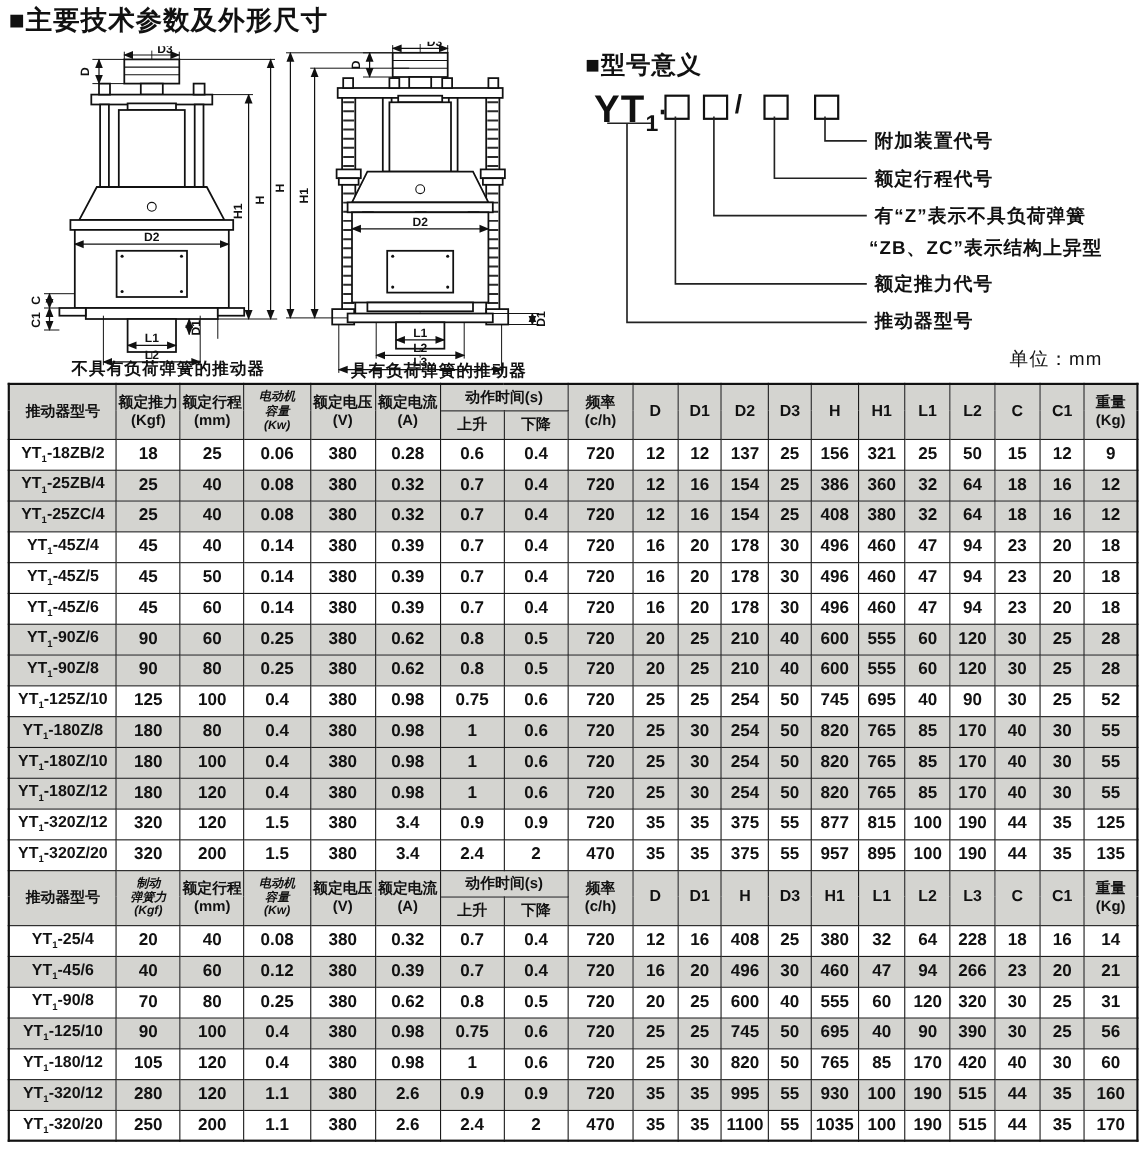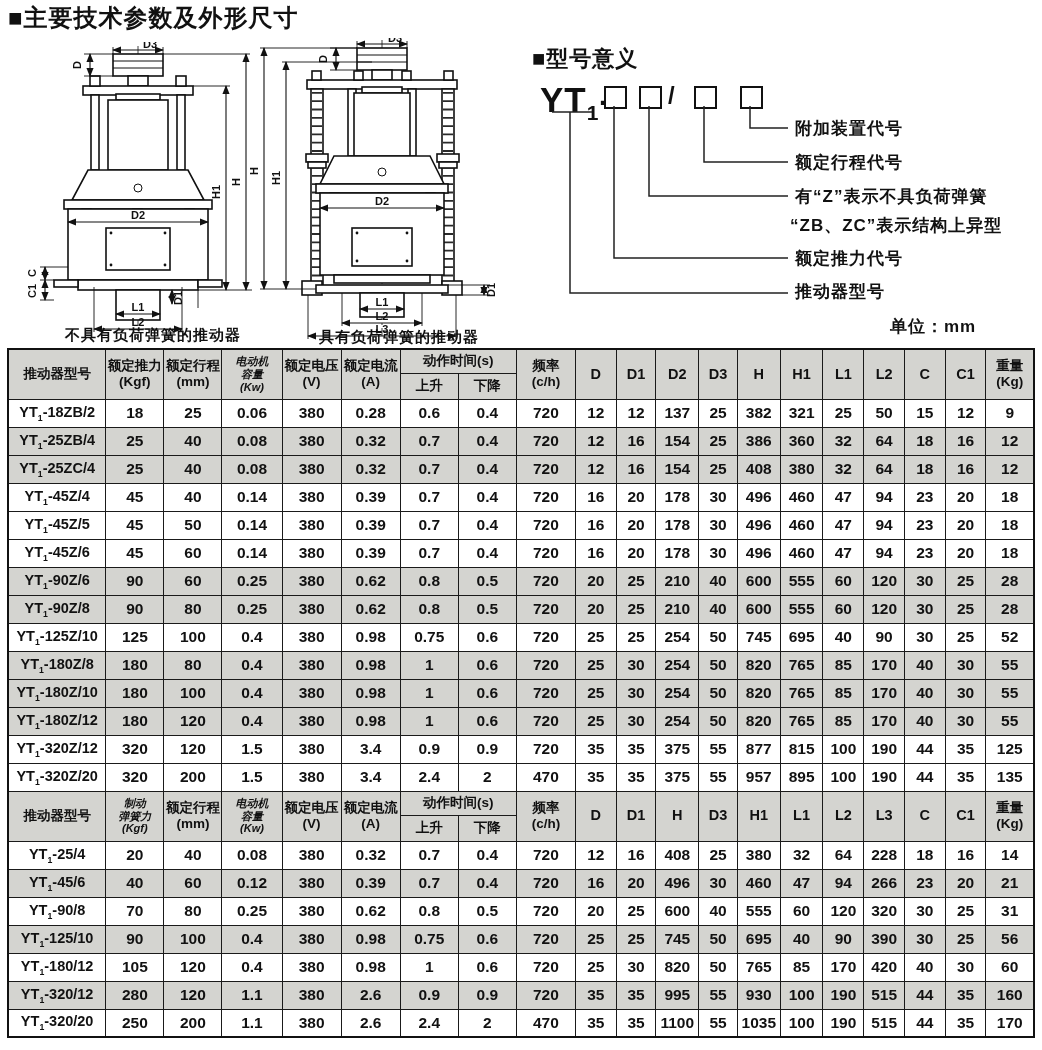--- a/index.html
+++ b/index.html
@@ -21,21 +21,21 @@
   svg .coil{stroke:#2a2a2a;stroke-width:10;stroke-dasharray:1.8 6.5;}
   svg text{font-family:"Liberation Sans","DejaVu Sans",sans-serif;font-size:11px;font-weight:700;fill:#111;}
   
   .mm-title{position:absolute;left:532px;top:44px;font-size:22px;font-weight:900;letter-spacing:1px;margin:0;}
   .code-prefix{position:absolute;left:540px;top:80px;font-size:35px;font-weight:800;letter-spacing:1px;}
   .code-prefix sub{font-size:60%;}
   .code-box{position:absolute;top:86px;width:19px;height:19px;border:2.5px solid #111;background:#fff;}
   .code-slash{position:absolute;left:668px;top:82px;font-size:24px;font-weight:800;}
   .connectors{position:absolute;left:530px;top:78px;}
   .legend-item{position:absolute;font-size:17px;font-weight:600;letter-spacing:1px;white-space:nowrap;}
-  .unit-label{position:absolute;left:890px;top:315px;width:140px;text-align:left;font-size:17px;font-weight:700;letter-spacing:1px;}
+  .unit-label{position:absolute;left:890px;top:315px;width:140px;text-align:center;font-size:17px;font-weight:400;letter-spacing:1px;}
   
   .spec-table{position:absolute;left:7px;top:348px;border-collapse:collapse;table-layout:fixed;width:1028px;border:2.5px solid #111;}
   .spec-table th,.spec-table td{border:1.6px solid #1a1a1a;text-align:center;vertical-align:middle;padding:0;overflow:hidden;}
   .spec-table th{background:#d4d4d0;font-size:13.5px;font-weight:800;}
   .spec-table th .ln{display:block;line-height:1.18;}
   .spec-table th.small{font-size:11px;font-style:italic;}
   .spec-table th.latin{font-size:14.5px;}
   .spec-table tr.hrow1{height:24px;}
   .spec-table tr.hrow2{height:26px;}
   .spec-table tr.data{height:28px;}
@@ -328,21 +328,21 @@
           <td>0.06</td>
           <td>380</td>
           <td>0.28</td>
           <td>0.6</td>
           <td>0.4</td>
           <td>720</td>
           <td>12</td>
           <td>12</td>
           <td>137</td>
           <td>25</td>
-          <td>382</td>
+          <td>156</td>
           <td>321</td>
           <td>25</td>
           <td>50</td>
           <td>15</td>
           <td>12</td>
           <td>9</td>
         </tr>
         <tr class="data shaded">
           <td class="model-cell">YT<sub>1</sub>-25ZB/4</td>
           <td>25</td>

